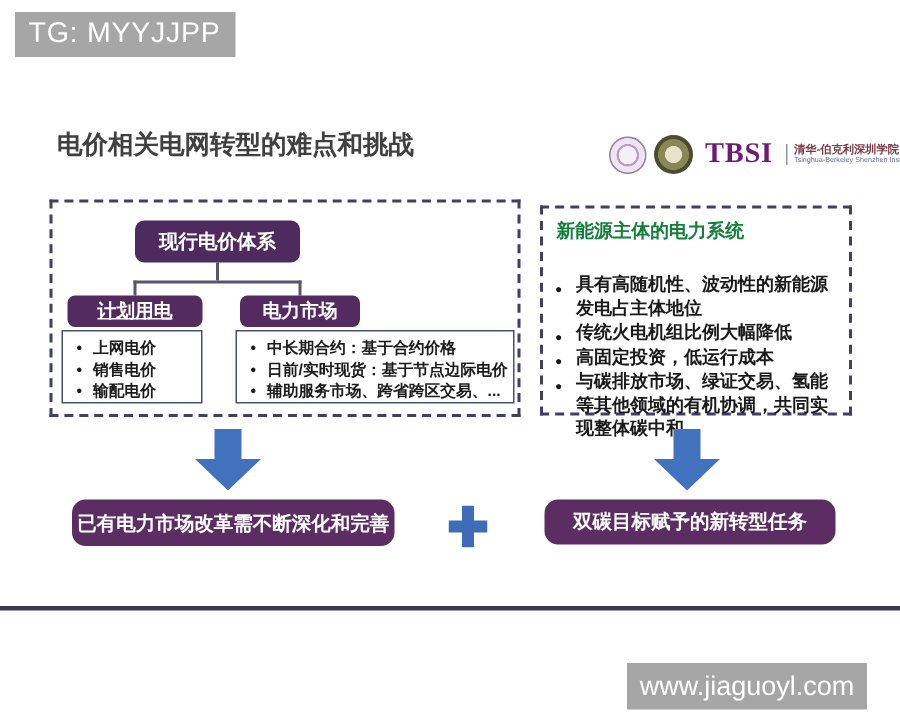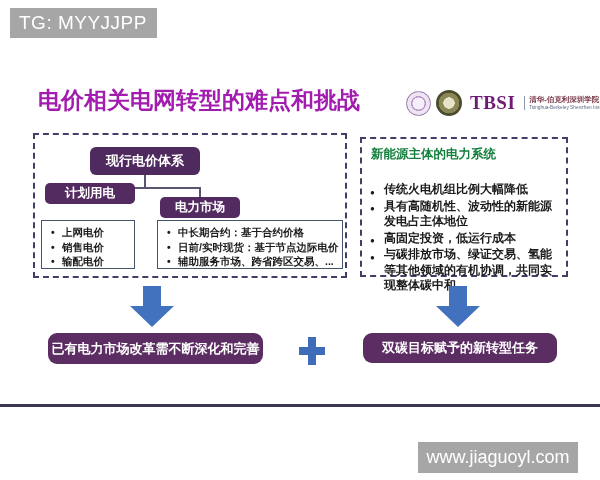--- a/index.html
+++ b/index.html
@@ -10,42 +10,42 @@
     color:#1b1b1b;
   }
   .abs{position:absolute;}
 
   
   .wm{background:#a6a6a6;color:#ffffff;display:flex;align-items:center;}
   .wm-top{left:10px;top:8px;width:138px;height:30px;font-size:19px;padding-left:9px;letter-spacing:.5px;}
   .wm-bottom{left:418px;top:442px;width:160px;height:31px;font-size:18px;justify-content:center;}
 
   
-  .slide-title{left:38px;top:85px;font-size:23px;font-weight:bold;color:#a21caf;}
+  .slide-title{left:38px;top:85px;font-size:17px;font-weight:bold;color:#404040;}
   .logo{left:406px;top:86px;height:34px;display:flex;align-items:center;gap:5px;}
   .seal1{width:25px;height:25px;border-radius:50%;
          background:radial-gradient(circle at 50% 50%, #f6eef8 0 36%, #b99cc8 38% 45%, #efe4f2 47% 70%, #8f6fa6 72% 100%);
          border:1px solid #9a7fae;box-sizing:border-box;}
   .seal2{width:26px;height:26px;border-radius:50%;
          background:radial-gradient(circle at 50% 50%, #e8e3c8 0 30%, #8a8756 32% 55%, #4c4c2e 57% 100%);}
   .tbsi{font-family:"Liberation Serif","DejaVu Serif",serif;font-weight:bold;font-size:19px;color:#701a75;letter-spacing:.5px;margin-left:3px;}
   .inst{border-left:1px solid #8b96ad;padding-left:4px;margin-left:4px;line-height:1.15;}
   .inst-cn{font-size:7.5px;color:#7a3a48;font-weight:bold;white-space:nowrap;}
   .inst-en{font-size:4.8px;color:#5a6b8a;white-space:nowrap;}
 
   
   .panel-dashed{border:2px dashed #433e68;box-sizing:border-box;background:#ffffff;}
   .panel-left{left:33px;top:133px;width:314px;height:145px;}
   .panel-right{left:360px;top:137px;width:208px;height:140px;padding:7px 8px 0 8px;}
 
   
   .node{background:#4f2a5e;color:#ffffff;font-weight:bold;text-align:center;
         display:flex;align-items:center;justify-content:center;border-radius:6px;box-sizing:border-box;}
   .node-root{left:55px;top:12px;width:110px;height:28px;font-size:13px;}
-  .node-child1{left:10px;top:48px;width:90px;height:21px;font-size:12.5px;border-radius:5px;background:#532b61;}
+  .node-child1{left:10px;top:62px;width:90px;height:21px;font-size:12.5px;border-radius:5px;background:#532b61;text-decoration:underline;}
   .node-child2{left:125px;top:62px;width:80px;height:21px;font-size:12.5px;border-radius:5px;background:#532b61;}
   .conn{background:#5a5470;}
 
   
   .listbox{border:1.2px solid #44546a;box-sizing:border-box;background:#ffffff;padding:4px 4px 2px 4px;}
   .listbox1{left:6px;top:85px;width:94px;height:49px;}
   .listbox2{left:122px;top:85px;width:186px;height:49px;}
   .listbox ul{margin:0;padding:0 0 0 4px;list-style:none;}
   .listbox li{font-size:10.5px;font-weight:600;line-height:14.5px;padding-left:12px;position:relative;white-space:nowrap;}
   .listbox li::before{content:"•";position:absolute;left:1px;}
@@ -113,22 +113,22 @@
       <li>中长期合约：基于合约价格</li>
       <li>日前/实时现货：基于节点边际电价</li>
       <li>辅助服务市场、跨省跨区交易、...</li>
     </ul>
   </div>
 </div>
 
 <div class="abs panel-dashed panel-right">
   <div class="ne-title">新能源主体的电力系统</div>
   <ul class="ne-list">
+    <li>具有高随机性、波动性的新能源发电占主体地位</li>
     <li>传统火电机组比例大幅降低</li>
-    <li>具有高随机性、波动性的新能源发电占主体地位</li>
     <li>高固定投资，低运行成本</li>
     <li>与碳排放市场、绿证交易、氢能等其他领域的有机协调，共同实现整体碳中和</li>
   </ul>
 </div>
 
 <svg class="abs arrow arrow-left" viewBox="0 0 44 41">
   <polygon points="13,0 31,0 31,20 44,20 22,41 0,20 13,20" fill="#4272be"></polygon>
 </svg>
 <svg class="abs arrow arrow-right" viewBox="0 0 44 41">
   <polygon points="13,0 31,0 31,20 44,20 22,41 0,20 13,20" fill="#4272be"></polygon>

